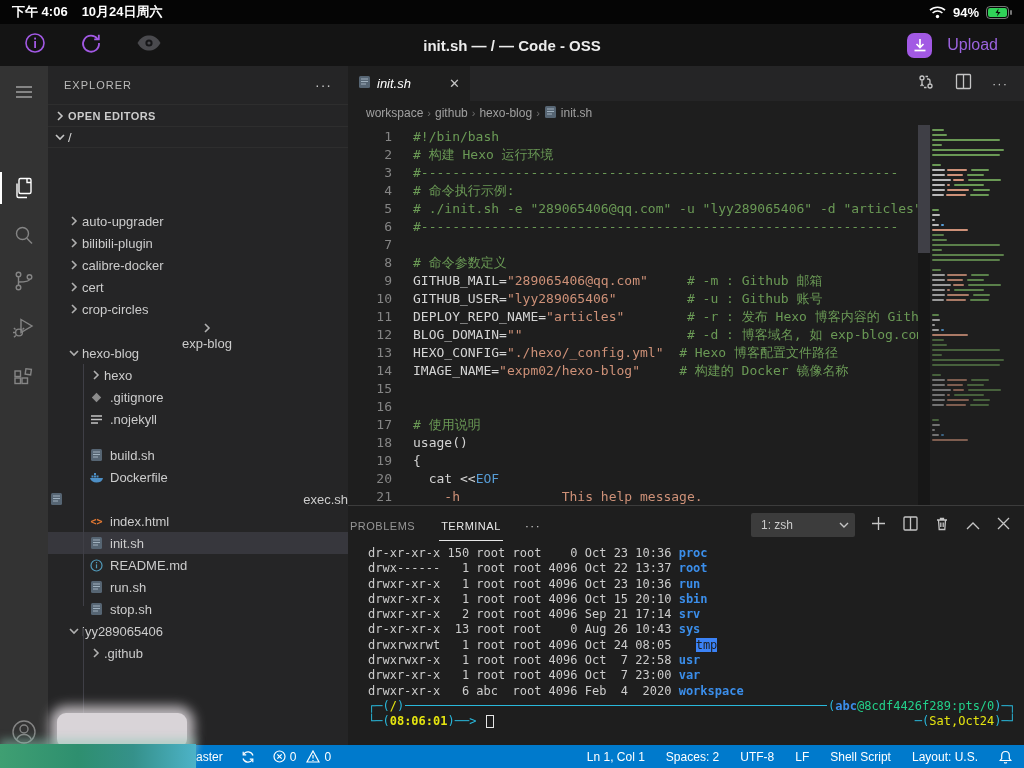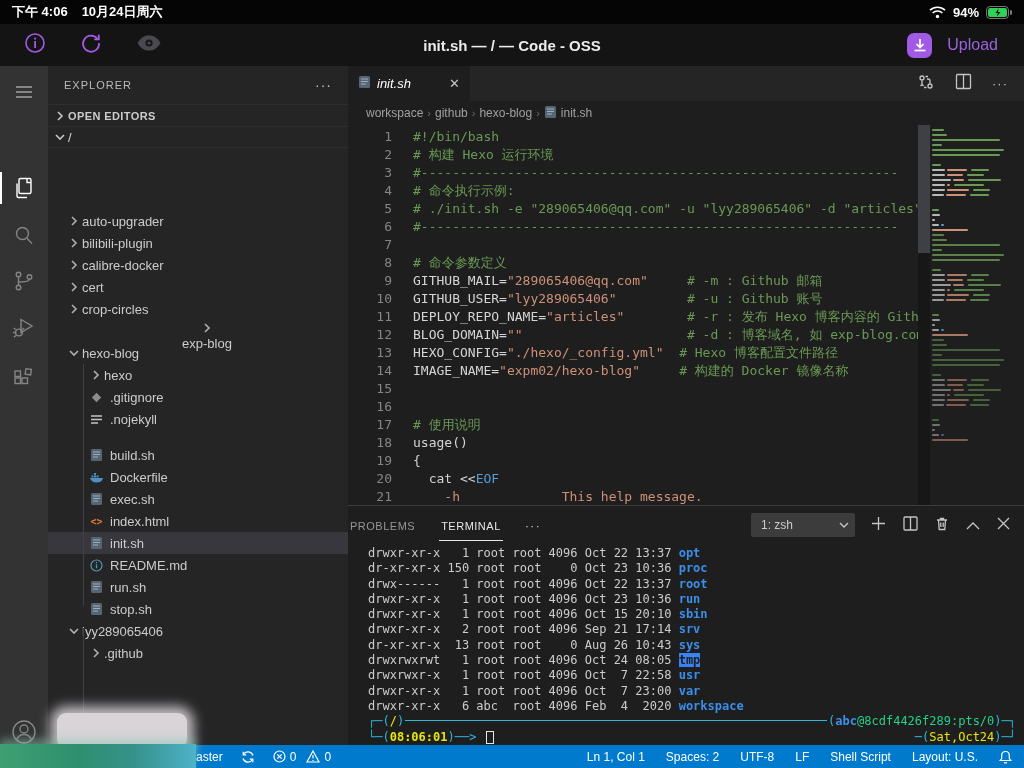--- a/index.html
+++ b/index.html
@@ -80,21 +80,21 @@
   .panel-more { color:#c5c5c5; font-size:13px; letter-spacing:1px; margin-right:12px; }
   .shell-select { margin-left:auto; width:104px; height:24px; background:#3c3c3c; color:#cccccc; font-size:12px;
                   display:flex; align-items:center; padding:0 6px 0 10px; border-radius:2px; }
   .shell-select .dd { margin-left:auto; }
   .panel-icons { display:flex; align-items:center; gap:17px; margin-left:16px; }
   .panel-icons svg { stroke:#c5c5c5; fill:none; stroke-width:1.3; }
   .term { position:absolute; left:20px; right:8px; top:40px; bottom:0; font-family:"DejaVu Sans Mono","Liberation Mono",monospace;
           font-size:12px; line-height:15.3px; color:#cccccc; }
   .t-line { white-space:pre; }
   .t-d { color:#3b8eea; font-weight:bold; }
-  .t-tmp { background:#3b82f6; color:#1e1e1e; font-weight:bold; }
+  .t-tmp { background:#3b82f6; color:#1e1e1e; font-weight:normal;margin-left:17px; }
   .p-row { display:flex; align-items:center; white-space:pre; }
   .t-cy { color:#29b8db; } .t-y { color:#e5e510; } .t-yb { color:#e5e510; font-weight:bold; }
   .t-gr { color:#23d18b; } .t-bl { color:#3b8eea; font-weight:bold; }
   .fill-line { flex:1; border-top:1px solid #29b8db; margin:0 1px; height:0; align-self:center; transform:translateY(-1px); }
   .fill-blank { flex:1; }
   .cursor { display:inline-block; width:8px; height:13px; border:1px solid #e5e5e5; margin-left:2px; }
 
   
   .status-bar { position:absolute; left:0; top:745px; width:1024px; height:23px; background:#007acc; color:#fff;
                 font-size:12px; display:flex; align-items:center; }
@@ -339,21 +339,21 @@
               <svg width="15" height="12" viewBox="0 0 15 12">
                 <path d="M1 7h13c-.5 3-3 4.5-6.5 4.5S1.8 9.8 1 7z" fill="#4d8fc6"></path>
                 <rect x="2.5" y="4.5" width="2" height="2" fill="#4d8fc6"></rect>
                 <rect x="5" y="4.5" width="2" height="2" fill="#4d8fc6"></rect>
                 <rect x="7.5" y="4.5" width="2" height="2" fill="#4d8fc6"></rect>
                 <rect x="5" y="2" width="2" height="2" fill="#4d8fc6"></rect>
               </svg>
             </span>
             <span>Dockerfile</span>
           </div>
-          <div class="tree-row lvl2" style="padding-left: 40px;">
+          <div class="tree-row lvl2" style=" justify-content: space-between;">
             <span class="ficon">
               <svg width="13" height="14" viewBox="0 0 13 14">
                 <rect x="1" y="1" width="11" height="12" rx="1.5" fill="#566573"></rect>
                 <path d="M3 4h7M3 6.5h7M3 9h5" stroke="#9fb0bd" stroke-width="1.1"></path>
               </svg>
             </span>
             <span>exec.sh</span>
           </div>
           <div class="tree-row lvl2" style="padding-left: 40px;">
             <span class="ficon">
@@ -778,21 +778,20 @@
                 </svg></span>
             <span><svg width="14" height="9" viewBox="0 0 14 9">
                   <path d="M1 8l6-6 6 6"></path>
                 </svg></span>
             <span><svg width="13" height="13" viewBox="0 0 13 13">
                   <path d="M1 1l11 11M12 1 1 12"></path>
                 </svg></span>
           </div>
         </div>
         <div class="term" id="term">
-            <div class="t-line"><span>drwxr-xr-x   1 root root 4096 Oct 22 13:37 </span><span class="t-d">opt</span></div>
             <div class="t-line"><span>dr-xr-xr-x 150 root root    0 Oct 23 10:36 </span><span class="t-d">proc</span></div>
             <div class="t-line"><span>drwx------   1 root root 4096 Oct 22 13:37 </span><span class="t-d">root</span></div>
             <div class="t-line"><span>drwxr-xr-x   1 root root 4096 Oct 23 10:36 </span><span class="t-d">run</span></div>
             <div class="t-line"><span>drwxr-xr-x   1 root root 4096 Oct 15 20:10 </span><span class="t-d">sbin</span></div>
             <div class="t-line"><span>drwxr-xr-x   2 root root 4096 Sep 21 17:14 </span><span class="t-d">srv</span></div>
             <div class="t-line"><span>dr-xr-xr-x  13 root root    0 Aug 26 10:43 </span><span class="t-d">sys</span></div>
             <div class="t-line"><span>drwxrwxrwt   1 root root 4096 Oct 24 08:05 </span><span class="t-tmp">tmp</span></div>
             <div class="t-line"><span>drwxrwxr-x   1 root root 4096 Oct  7 22:58 </span><span class="t-d">usr</span></div>
             <div class="t-line"><span>drwxr-xr-x   1 root root 4096 Oct  7 23:00 </span><span class="t-d">var</span></div>
             <div class="t-line"><span>drwxr-xr-x   6 abc  root 4096 Feb  4  2020 </span><span class="t-d">workspace</span></div>

